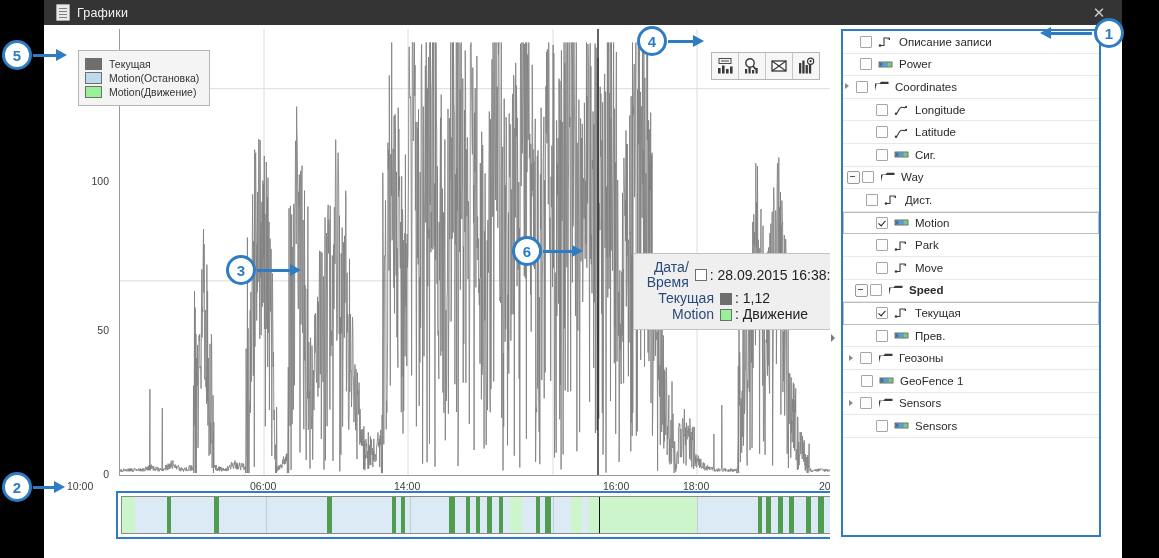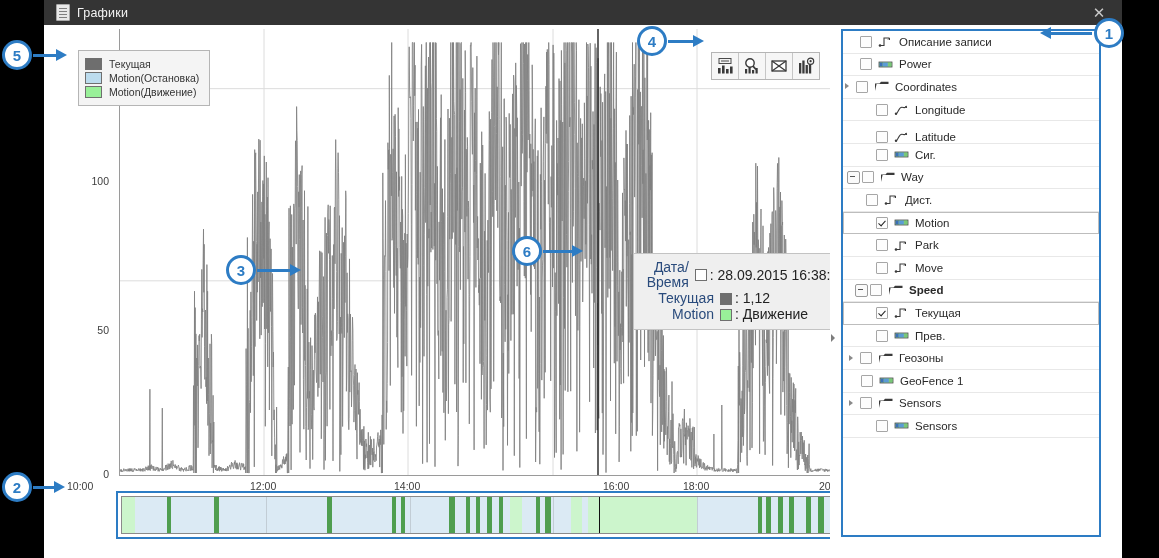--- a/index.html
+++ b/index.html
@@ -199,21 +199,21 @@
                 <line x1="478" y1="0" x2="478" y2="446" stroke="#111" stroke-width="1.3"></line>
               </svg>
           </div>
 
           <div class="ylab" style="left:13px;top:150px;">100</div>
           <div class="ylab" style="left:13px;top:299px;">50</div>
           <div class="ylab" style="left:13px;top:443px;">0</div>
 
           <div class="xaxis">
             <div class="xlab" style="left:-52px;">10:00</div>
-            <div class="xlab" style="left:131px;">12:00</div>
+            <div class="xlab" style="left:131px;">06:00</div>
             <div class="xlab" style="left:275px;">14:00</div>
             <div class="xlab" style="left:444px;margin-left:40px;">16:00</div>
             <div class="xlab" style="left:564px;">18:00</div>
             <div class="xlab" style="left:700px;">20:00</div>
           </div>
 
           <div class="legend">
             <div class="legend-row">
               <div class="lg-swatch" style="background:#6e6e6e"></div>
               <div class="lg-text">Текущая</div>
@@ -383,21 +383,21 @@
               <div class="tnode" style="padding-left: 20px;">
                 <div class="expander"></div>
                 <div class="cb"></div>
                 <div class="ticon"><svg width="16" height="13" viewBox="0 0 16 13">
                     <path d="M1.8 10.8 C4 11 4.6 4.2 7.8 4.2 C10 4.2 10.8 6 12.4 3.2" fill="none" stroke="#3a3a3a" stroke-width="1.1"></path>
                     <circle cx="2" cy="10.8" r="1.2" fill="#3a3a3a"></circle>
                     <path d="M12.4 3.2 L10.9 4.2 M12.4 3.2 L12.6 5" stroke="#3a3a3a" stroke-width="1"></path>
                   </svg></div>
                 <div class="tlabel">Longitude</div>
               </div>
-              <div class="tnode" style="padding-left: 20px; align-items: flex-end;">
+              <div class="tnode" style="padding-left: 20px;">
                 <div class="expander"></div>
                 <div class="cb"></div>
                 <div class="ticon"><svg width="16" height="13" viewBox="0 0 16 13">
                     <path d="M1.8 10.8 C4 11 4.6 4.2 7.8 4.2 C10 4.2 10.8 6 12.4 3.2" fill="none" stroke="#3a3a3a" stroke-width="1.1"></path>
                     <circle cx="2" cy="10.8" r="1.2" fill="#3a3a3a"></circle>
                     <path d="M12.4 3.2 L10.9 4.2 M12.4 3.2 L12.6 5" stroke="#3a3a3a" stroke-width="1"></path>
                   </svg></div>
                 <div class="tlabel">Latitude</div>
               </div>
               <div class="tnode" style="padding-left: 20px;">

